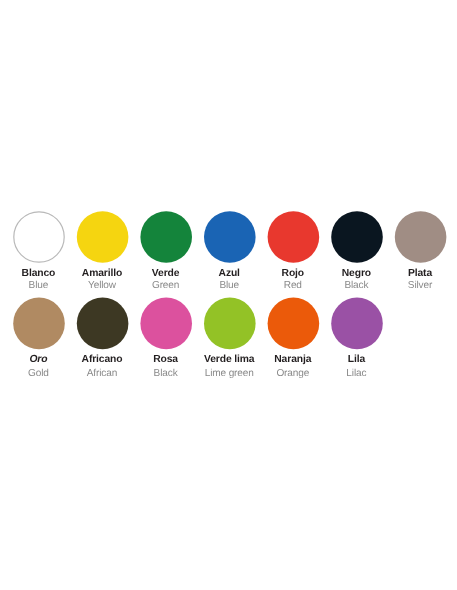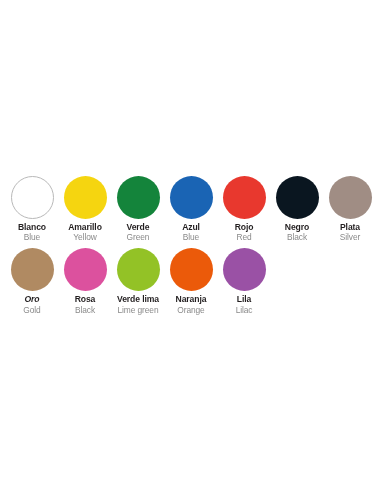--- a/index.html
+++ b/index.html
@@ -143,20 +143,27 @@
       </div>
       <div class="swatch-row">
         <div class="swatch-cell">
           <span class="swatch-dot" style="background: rgb(176, 138, 98);"></span>
           <span class="swatch-labels">
             <span class="swatch-name-es" style="color: rgb(35, 31, 32); font-style: italic;">Oro</span>
             <span class="swatch-name-en" style="color: rgb(138, 138, 138); text-align: center;">Gold</span>
           </span>
         </div>
         <div class="swatch-cell">
+          <span class="swatch-dot" style="background: rgb(61, 56, 35);"></span>
+          <span class="swatch-labels">
+            <span class="swatch-name-es" style="color: rgb(35, 31, 32);">Africano</span>
+            <span class="swatch-name-en" style="color: rgb(138, 138, 138);">African</span>
+          </span>
+        </div>
+        <div class="swatch-cell">
           <span class="swatch-dot" style="background: rgb(220, 81, 158);"></span>
           <span class="swatch-labels">
             <span class="swatch-name-es" style="color: rgb(35, 31, 32);">Rosa</span>
             <span class="swatch-name-en" style="color: rgb(138, 138, 138);">Black</span>
           </span>
         </div>
         <div class="swatch-cell">
           <span class="swatch-dot" style="background: rgb(147, 194, 38);"></span>
           <span class="swatch-labels">
             <span class="swatch-name-es" style="color: rgb(35, 31, 32);">Verde lima</span>

